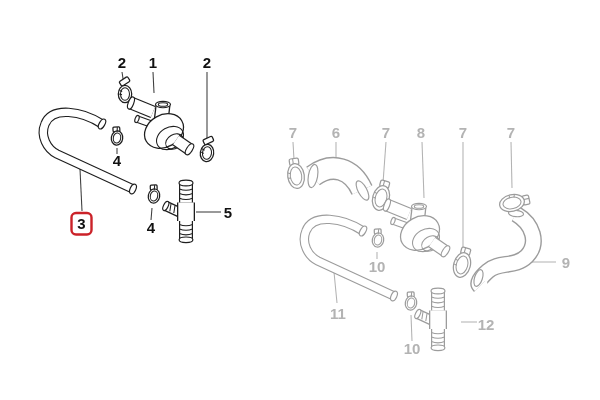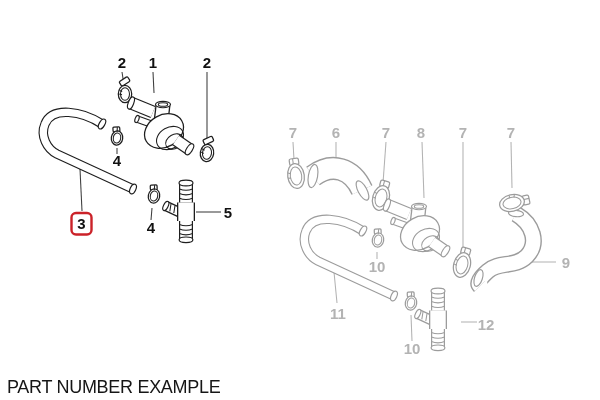--- a/index.html
+++ b/index.html
@@ -185,14 +185,13 @@
     <text class="num num-dark" x="151" y="233">4</text>
     <text class="num num-dark" x="228" y="218">5</text>
 
     <g>
       <rect x="71.5" y="213" width="20" height="21.5" rx="4.5" fill="#ffffff" stroke-width="2.4" stroke="#cb2229"></rect>
       <text class="num num-dark" x="81.5" y="229">3</text>
     </g>
   </g>
 </svg>
 
-<div class="caption">PART NUMBER EXAMPLE</div>
 </div>
 
 </body></html>

